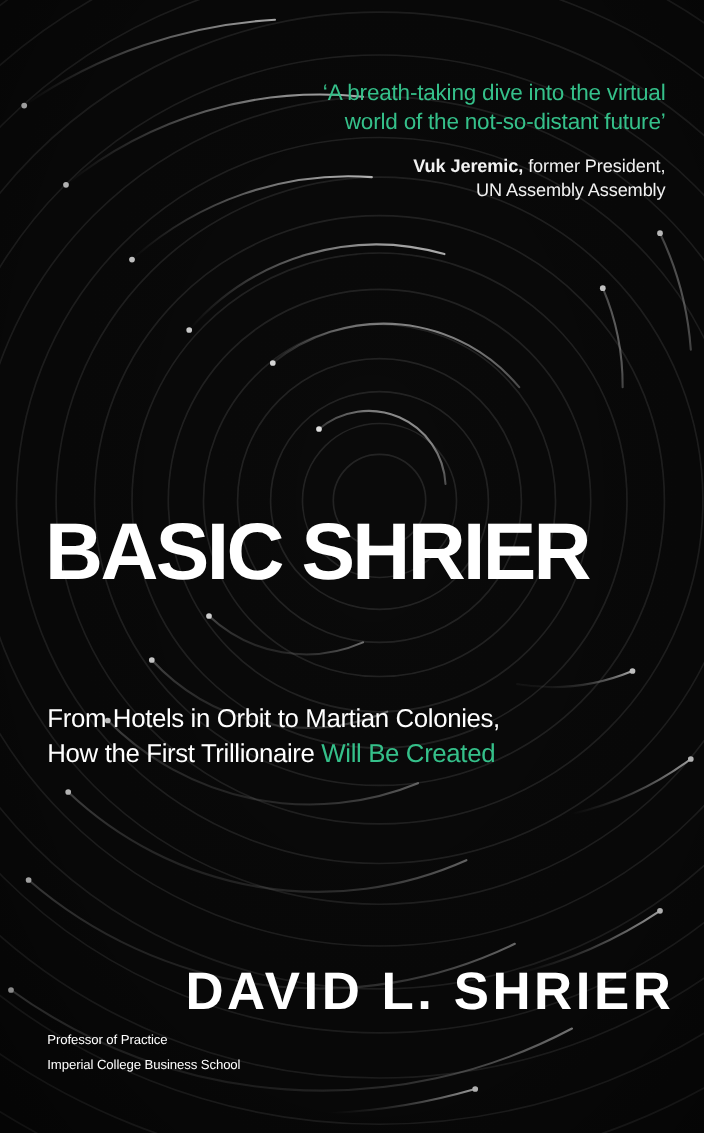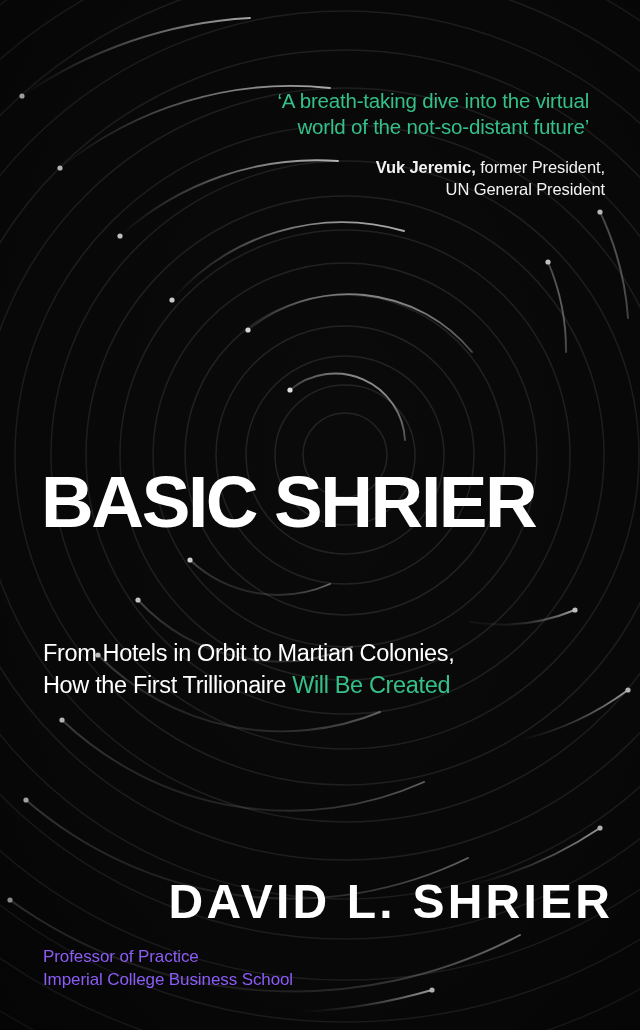--- a/index.html
+++ b/index.html
@@ -36,21 +36,21 @@
     right: 35px;
     width: 390px;
     text-align: right;
   }
   #quote-text {
     color: #35c08a;
     font-size: 20.5px;
     line-height: 26px;
     font-weight: 400;
     letter-spacing: -0.2px;
-    margin: 16px;
+    margin: 0;
     white-space: pre-line;
   }
   #attribution {
     margin-top: 16px;
     color: #f2f2f2;
     font-size: 16.5px;
     line-height: 22px;
     font-weight: 400;
     letter-spacing: -0.1px;
   }
@@ -103,23 +103,23 @@
     color: #ffffff;
     font-size: 48px;
     line-height: 52px;
     font-weight: 700;
     letter-spacing: 3.2px;
     margin: 0;
     white-space: nowrap;
     text-align: right;
   }
   #author-credentials {
-    margin-top: 18px;
-    color: #8b5cf6;
-    font-size: 17px;
+    margin-top: 6px;
+    color: #ffffff;
+    font-size: 12px;
     line-height: 22.5px;
     font-weight: 400;
     letter-spacing: -0.1px;
     white-space: pre-line;
   }
 </style>
 </head>
 <body>
 
 <div id="cover">
@@ -209,21 +209,21 @@
     <rect x="0" y="0" width="640" height="1030" fill="url(#vig)"></rect>
   </svg>
 
   <div class="content">
 
     <div id="endorsement">
       <p id="quote-text">‘A breath-taking dive into the virtual
 world of the not-so-distant future’</p>
       <div id="attribution">
         <span class="strong">Vuk Jeremic,</span><span> former President,</span>
-        <span class="line2">UN General President</span>
+        <span class="line2">UN Assembly Assembly</span>
       </div>
     </div>
 
     <div id="title-block">
       <h1 class="title-line">BASIC SHRIER</h1>
     </div>
 
     <div id="subtitle-block">
       <p class="subtitle-line">From Hotels in Orbit to Martian Colonies,</p>
       <p class="subtitle-line"><span>How the First Trillionaire </span><span class="subtitle-accent">Will Be Created</span></p>

